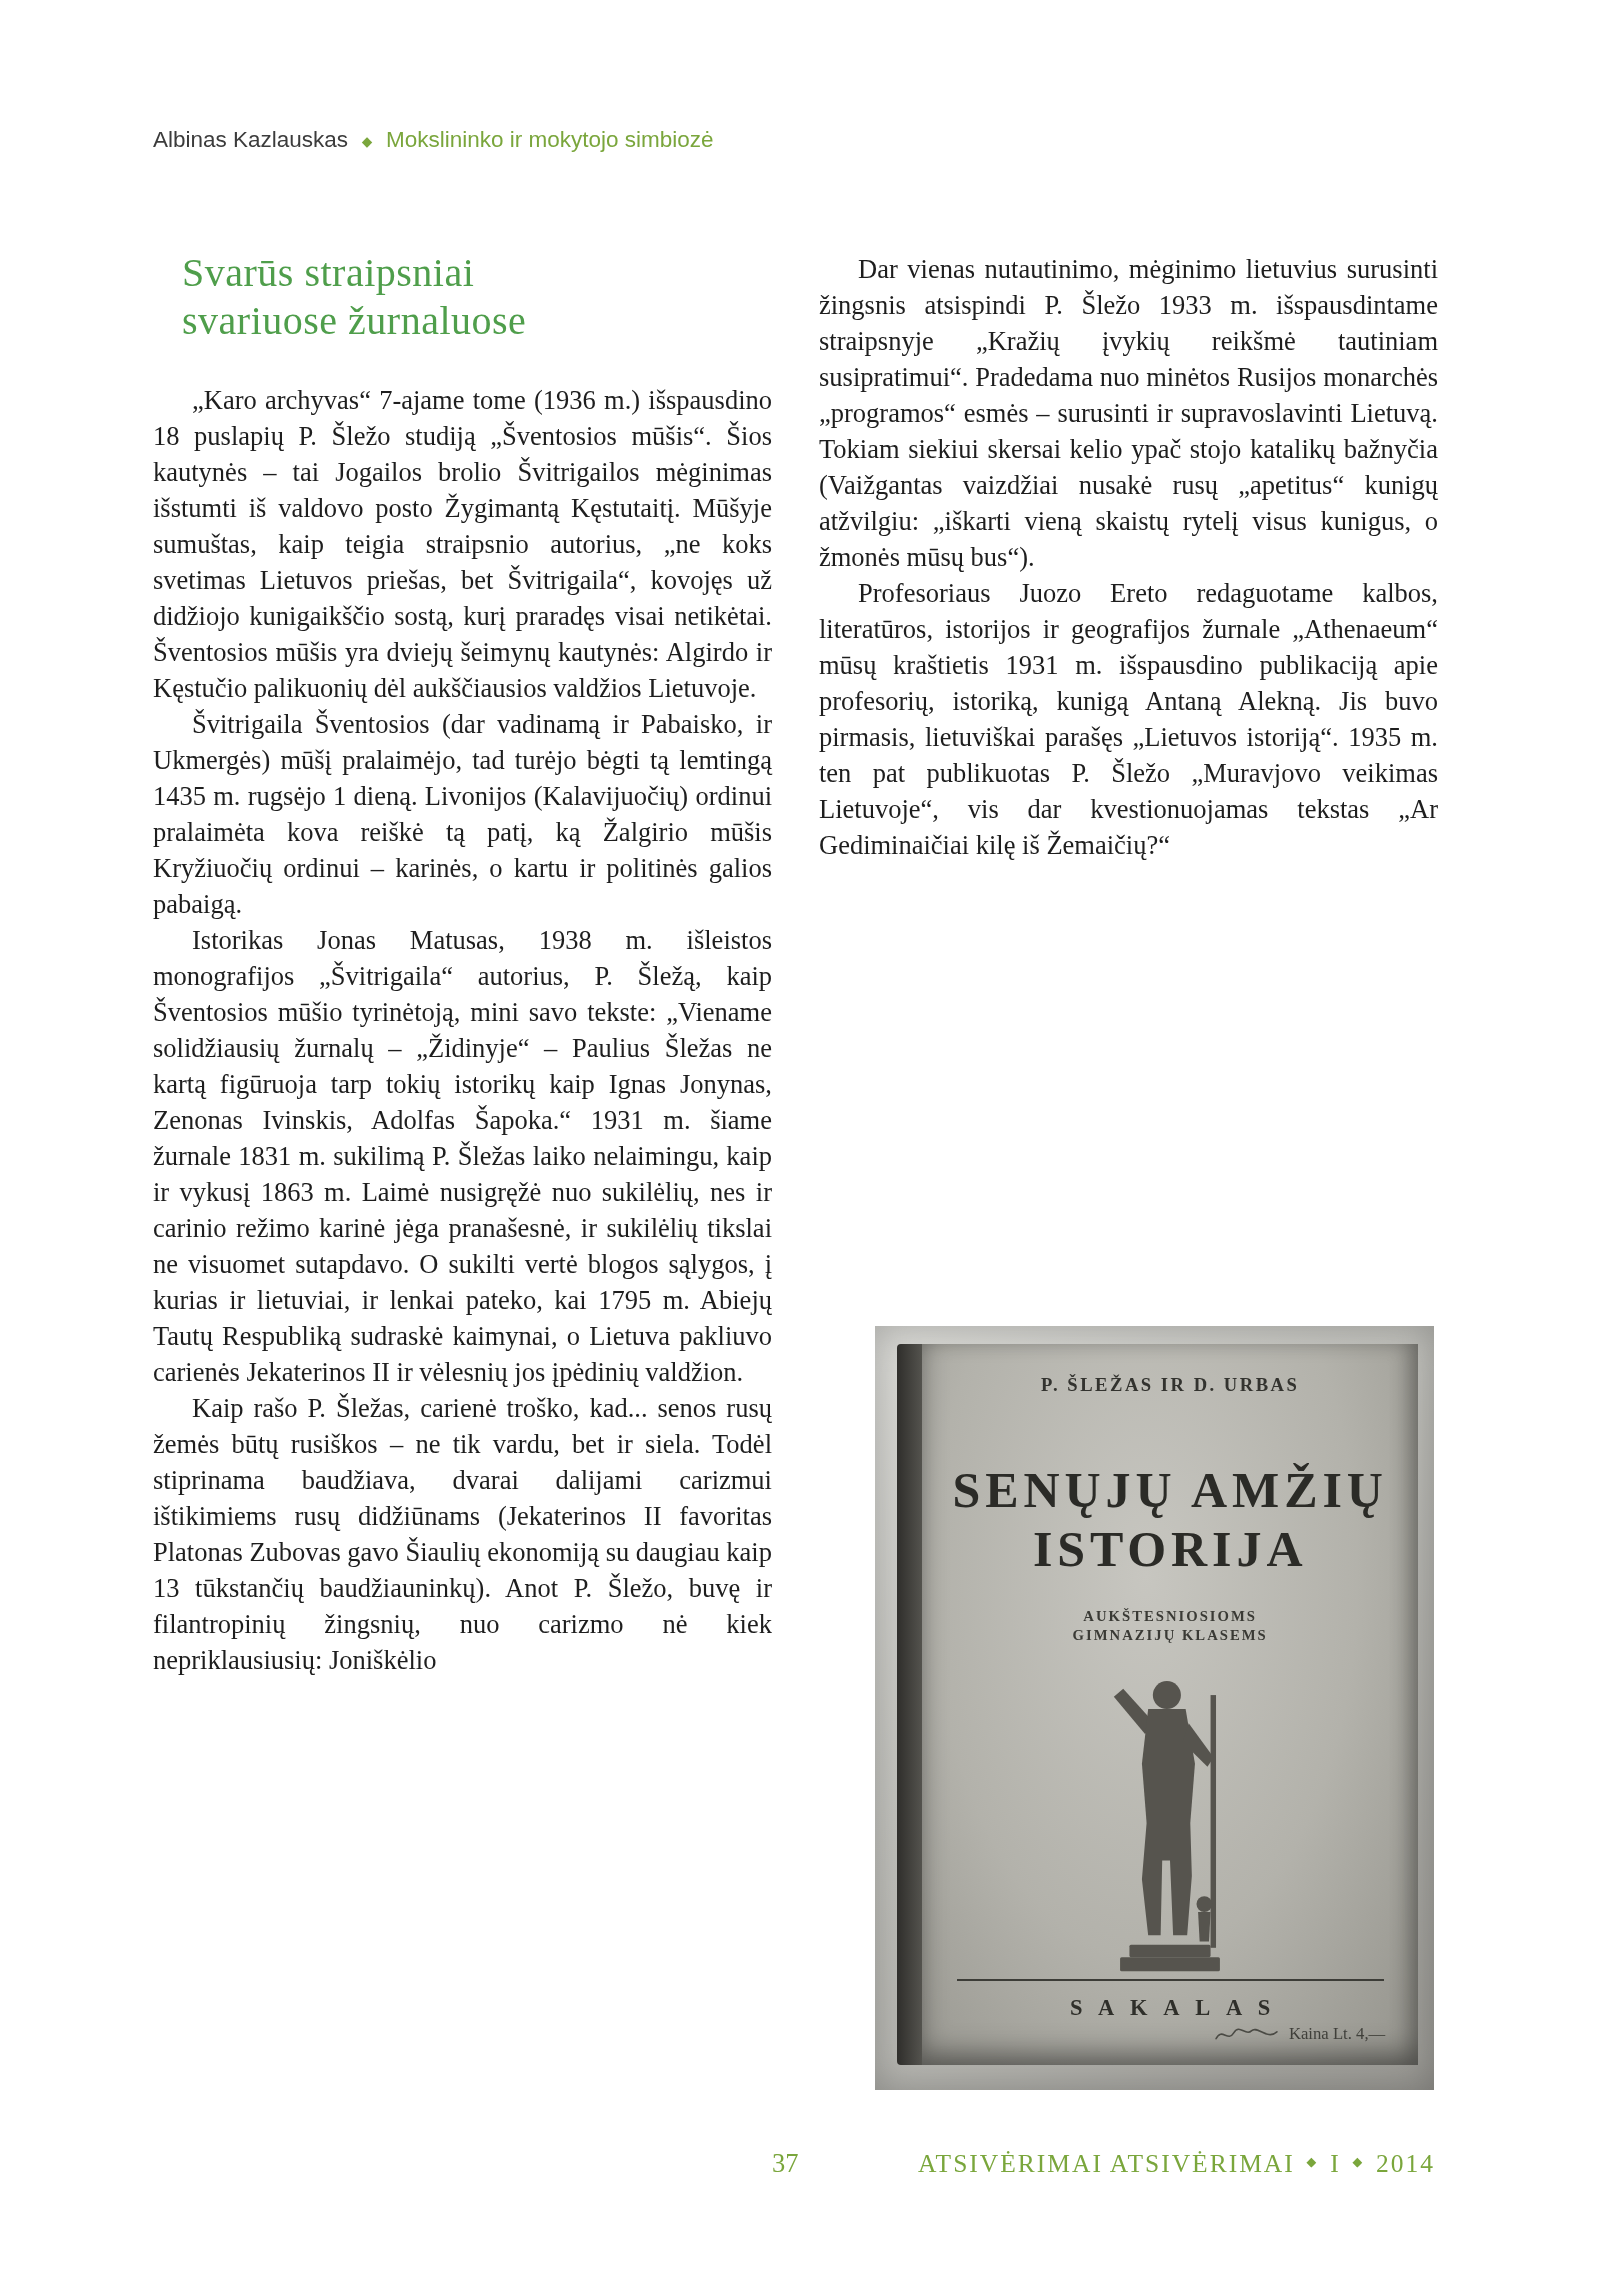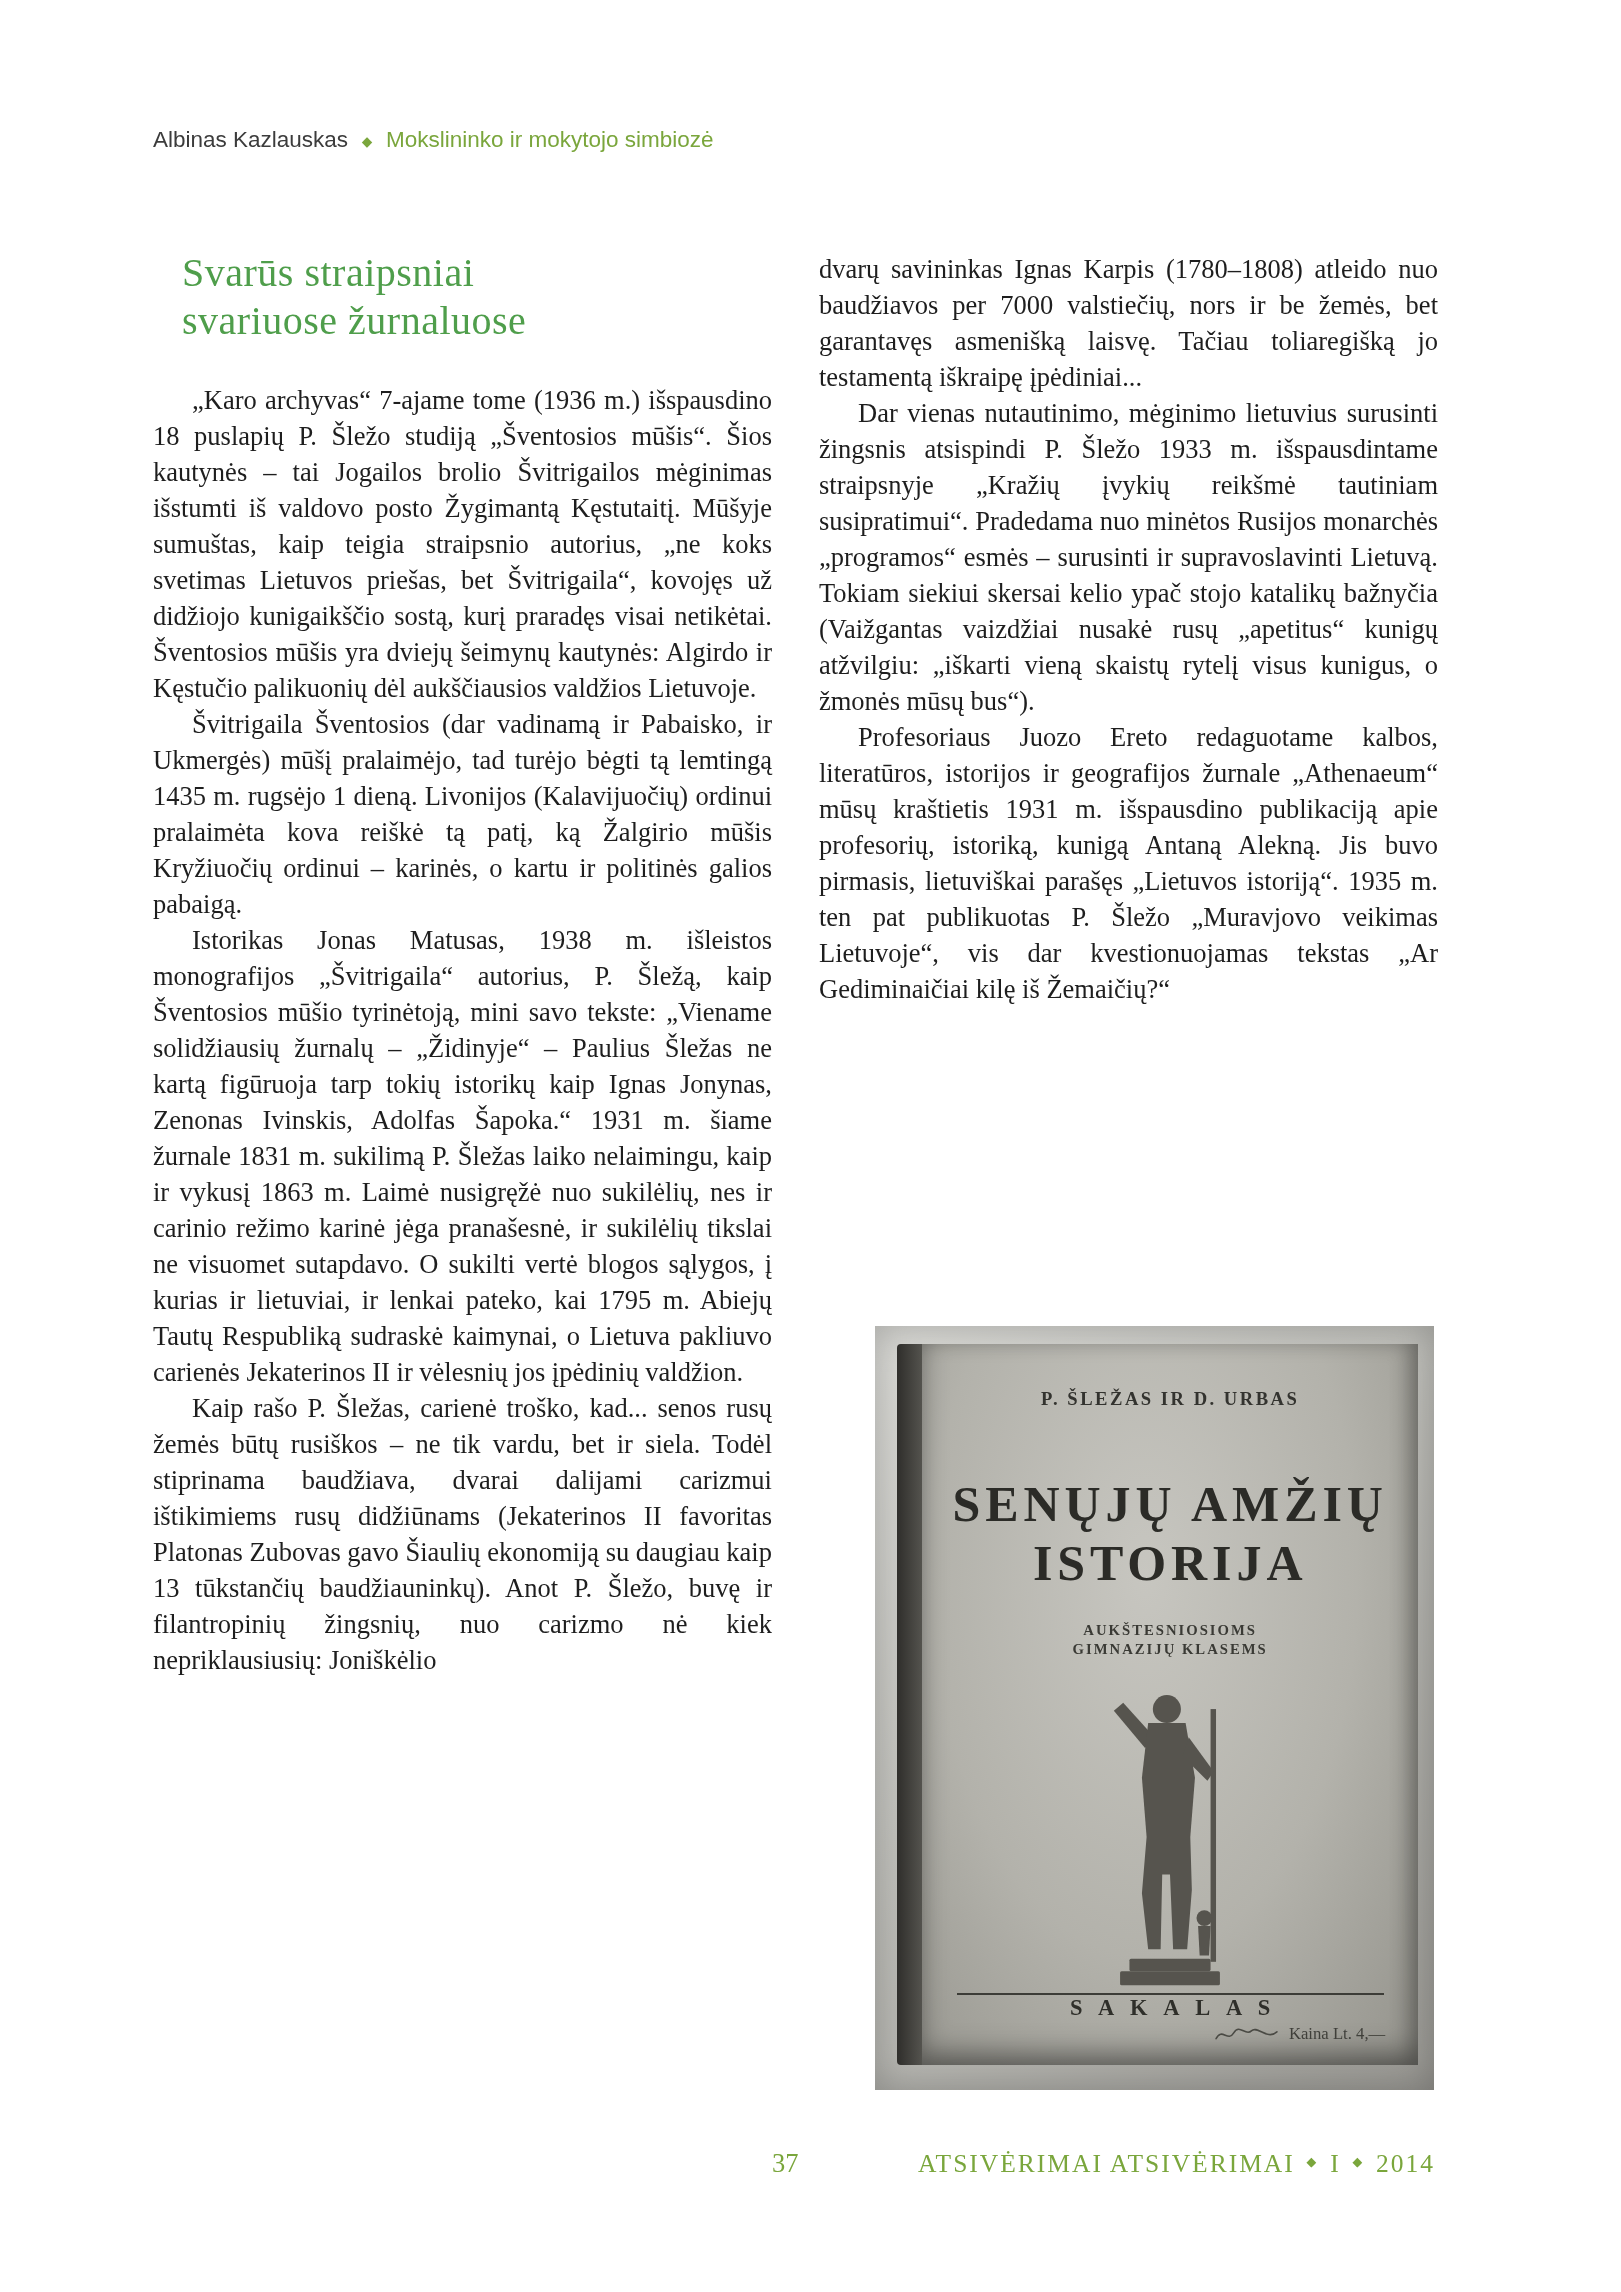--- a/index.html
+++ b/index.html
@@ -135,21 +135,21 @@
     width: 100%;
     padding-bottom: 19.6px;
   }
   .book-rule {
     width: 86%;
     margin: 0 auto;
     border-top: 2.9px solid #3c3c37;
   }
   .book-publisher {
     text-align: center;
-    margin-top: 0;
+    margin-top: 14px;
     font-weight: bold;
     font-size: 22.5px;
     letter-spacing: 15.7px;
     text-indent: 15.7px;
     color: #2f2f2a;
   }
   .price-row {
     display: flex;
     justify-content: flex-end;
     align-items: center;
@@ -205,21 +205,20 @@
   </h1>
 
   <div class="col col-left">
     <p class="body">„Karo archyvas“ 7-ajame tome (1936 m.) išspausdino 18 puslapių P. Šležo studiją „Šventosios mūšis“. Šios kautynės – tai Jogailos brolio Švitrigailos mėginimas išstumti iš valdovo posto Žygimantą Kęstutaitį. Mūšyje sumuštas, kaip teigia straipsnio autorius, „ne koks svetimas Lietuvos priešas, bet Švitrigaila“, kovojęs už didžiojo kunigaikščio sostą, kurį praradęs visai netikėtai. Šventosios mūšis yra dviejų šeimynų kautynės: Algirdo ir Kęstučio palikuonių dėl aukščiausios valdžios Lietuvoje.</p>
     <p class="body">Švitrigaila Šventosios (dar vadinamą ir Pabaisko, ir Ukmergės) mūšį pralaimėjo, tad turėjo bėgti tą lemtingą 1435 m. rugsėjo 1 dieną. Livonijos (Kalavijuočių) ordinui pralaimėta kova reiškė tą patį, ką Žalgirio mūšis Kryžiuočių ordinui – karinės, o kartu ir politinės galios pabaigą.</p>
     <p class="body">Istorikas Jonas Matusas, 1938 m. išleistos monografijos „Švitrigaila“ autorius, P. Šležą, kaip Šventosios mūšio tyrinėtoją, mini savo tekste: „Viename solidžiausių žurnalų – „Židinyje“ – Paulius Šležas ne kartą figūruoja tarp tokių istorikų kaip Ignas Jonynas, Zenonas Ivinskis, Adolfas Šapoka.“ 1931 m. šiame žurnale 1831 m. sukilimą P. Šležas laiko nelaimingu, kaip ir vykusį 1863 m. Laimė nusigręžė nuo sukilėlių, nes ir carinio režimo karinė jėga pranašesnė, ir sukilėlių tikslai ne visuomet sutapdavo. O sukilti vertė blogos sąlygos, į kurias ir lietuviai, ir lenkai pateko, kai 1795 m. Abiejų Tautų Respubliką sudraskė kaimynai, o Lietuva pakliuvo carienės Jekaterinos II ir vėlesnių jos įpėdinių valdžion.</p>
     <p class="body">Kaip rašo P. Šležas, carienė troško, kad... senos rusų žemės būtų rusiškos – ne tik vardu, bet ir siela. Todėl stiprinama baudžiava, dvarai dalijami carizmui ištikimiems rusų didžiūnams (Jekaterinos II favoritas Platonas Zubovas gavo Šiaulių ekonomiją su daugiau kaip 13 tūkstančių baudžiauninkų). Anot P. Šležo, buvę ir filantropinių žingsnių, nuo carizmo nė kiek nepriklausiusių: Joniškėlio</p>
   </div>
 
   <div class="col col-right">
-    <p class="body no-indent">dvarų savininkas Ignas Karpis (1780–1808) atleido nuo baudžiavos per 7000 valstiečių, nors ir be žemės, bet garantavęs asmenišką laisvę. Tačiau toliaregišką jo testamentą iškraipę įpėdiniai...</p>
     <p class="body">Dar vienas nutautinimo, mėginimo lietuvius surusinti žingsnis atsispindi P. Šležo 1933 m. išspausdintame straipsnyje „Kražių įvykių reikšmė tautiniam susipratimui“. Pradedama nuo minėtos Rusijos monarchės „programos“ esmės – surusinti ir supravoslavinti Lietuvą. Tokiam siekiui skersai kelio ypač stojo katalikų bažnyčia (Vaižgantas vaizdžiai nusakė rusų „apetitus“ kunigų atžvilgiu: „iškarti vieną skaistų rytelį visus kunigus, o žmonės mūsų bus“).</p>
     <p class="body">Profesoriaus Juozo Ereto redaguotame kalbos, literatūros, istorijos ir geografijos žurnale „Athenaeum“ mūsų kraštietis 1931 m. išspausdino publikaciją apie profesorių, istoriką, kunigą Antaną Alekną. Jis buvo pirmasis, lietuviškai parašęs „Lietuvos istoriją“. 1935 m. ten pat publikuotas P. Šležo „Muravjovo veikimas Lietuvoje“, vis dar kvestionuojamas tekstas „Ar Gediminaičiai kilę iš Žemaičių?“</p>
   </div>
 
   <div class="book-photo">
     <div class="book-spine"></div>
     <div class="book">
       <div class="book-authors">P. ŠLEŽAS IR D. URBAS</div>
       <div class="book-title">
         <span>SENŲJŲ AMŽIŲ</span>

